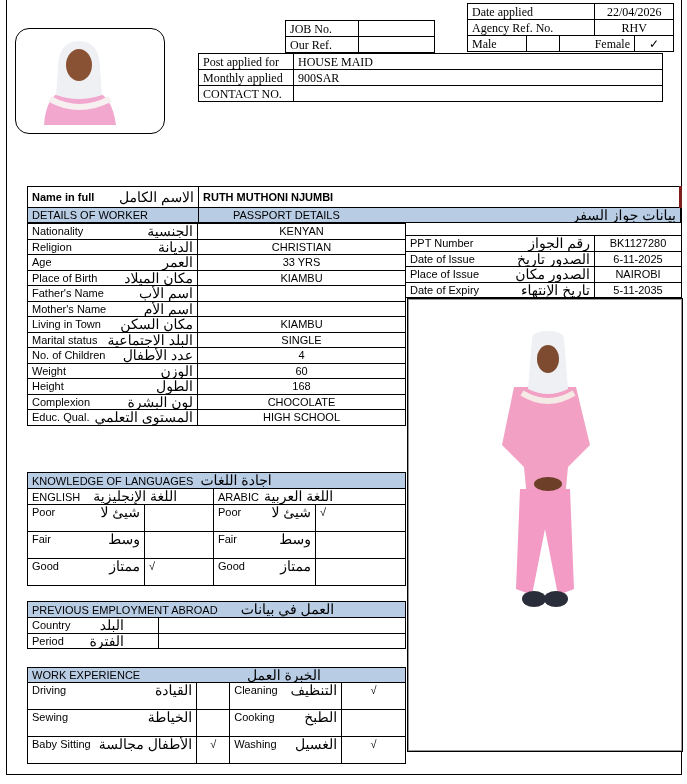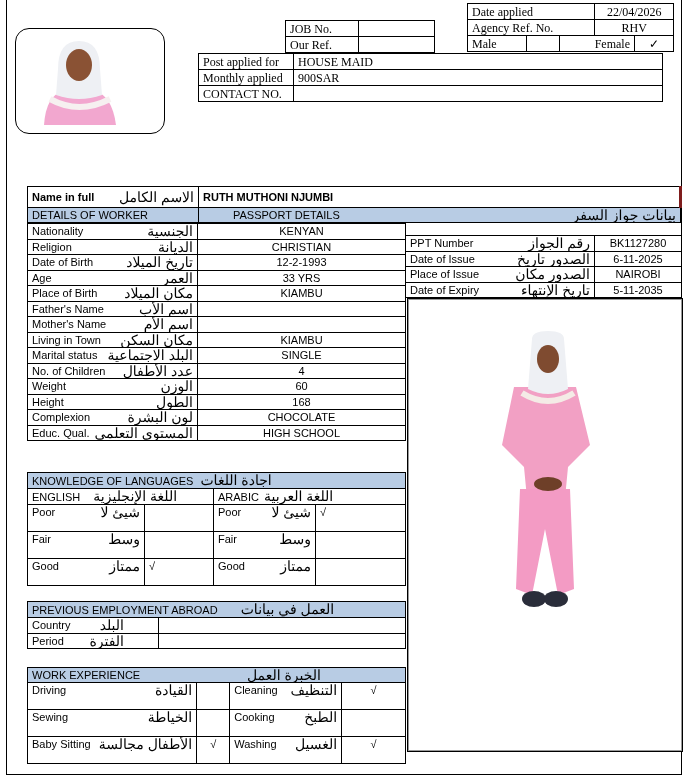--- a/index.html
+++ b/index.html
@@ -127,29 +127,20 @@
           <div class="lbl">
             <span>Religion</span>
             <span class="ar">الديانة</span>
           </div>
         </td>
         <td class="c">CHRISTIAN</td>
       </tr>
       <tr style="height:15.5px;">
         <td style="width:161px;">
           <div class="lbl">
-            <span>Date of Birth</span>
-            <span class="ar">تاريخ الميلاد</span>
-          </div>
-        </td>
-        <td class="c">12-2-1993</td>
-      </tr>
-      <tr style="height:15.5px;">
-        <td style="width:161px;">
-          <div class="lbl">
             <span>Age</span>
             <span class="ar">العمر</span>
           </div>
         </td>
         <td class="c">33 YRS</td>
       </tr>
       <tr style="height:15.5px;">
         <td style="width:161px;">
           <div class="lbl">
             <span>Place of Birth</span>

